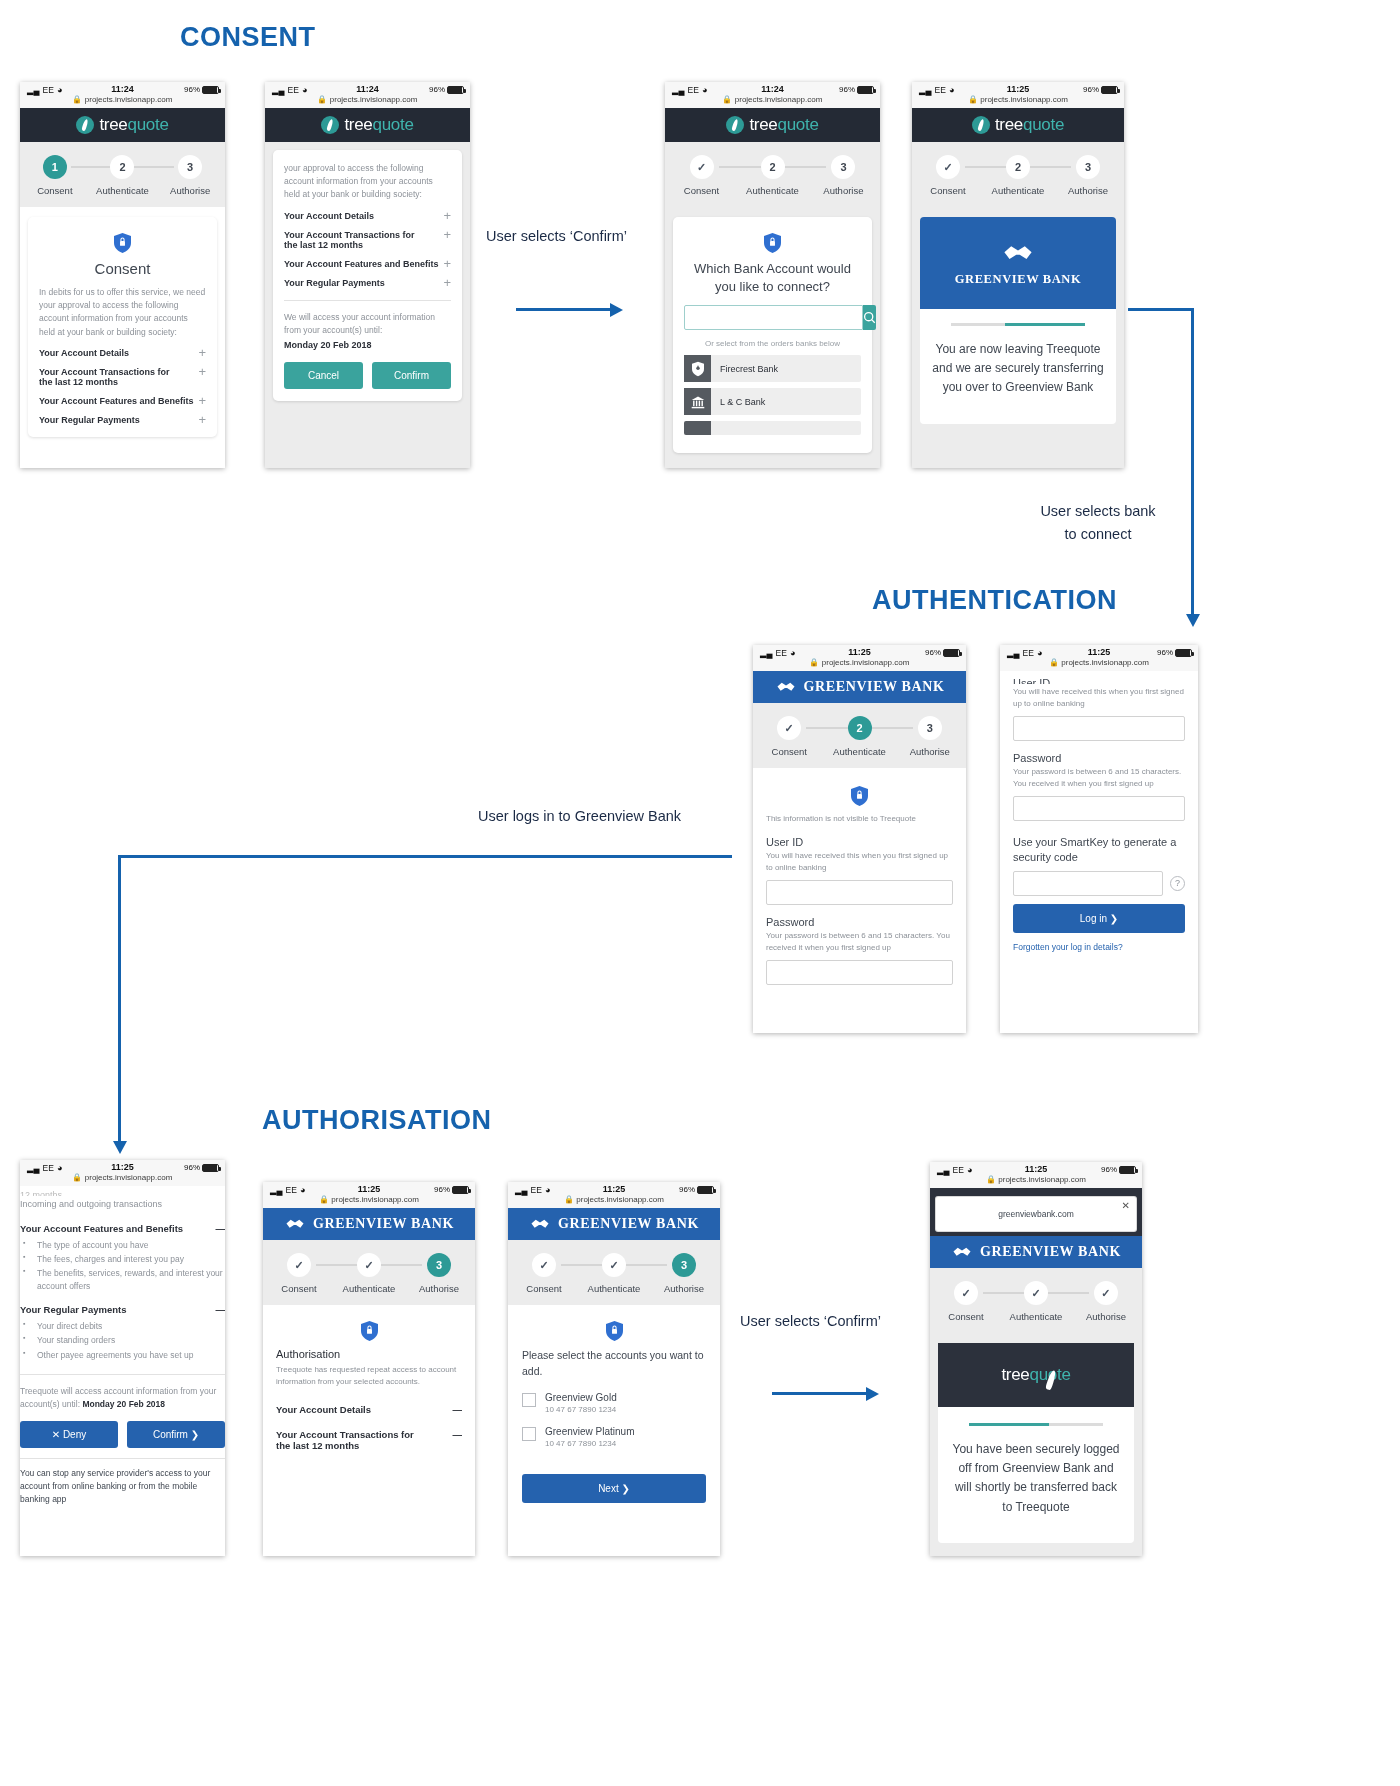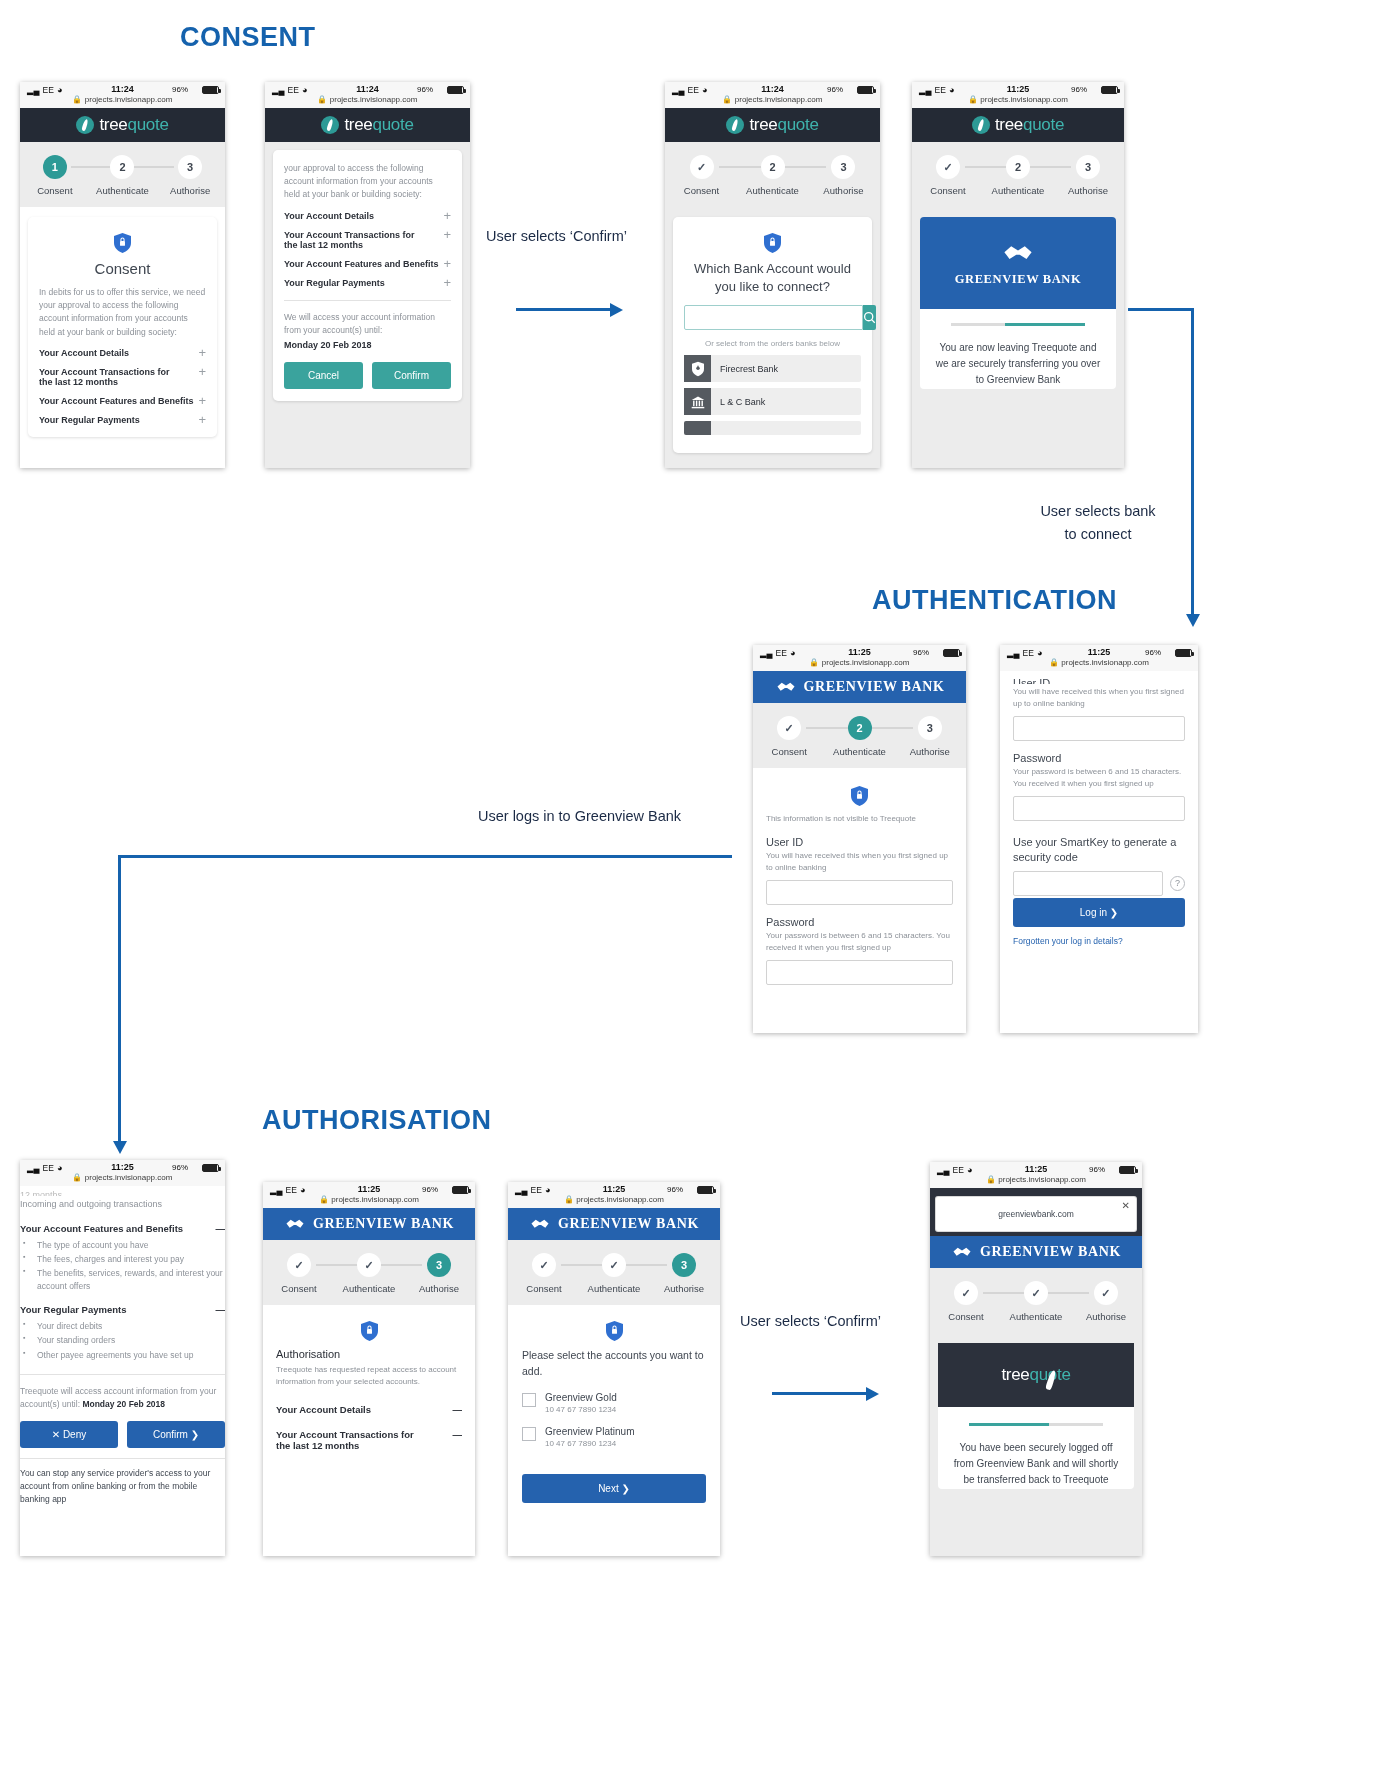--- a/index.html
+++ b/index.html
@@ -26,21 +26,21 @@
   }
   .statusbar {
     height: 26px;
     background: #f7f7f7;
     position: relative;
     font-size: 8.5px;
     color: #111;
   }
   .sb-left { position: absolute; left: 7px; top: 3px; display: flex; align-items: center; gap: 3px; }
   .sb-time { position: absolute; left: 0; right: 0; top: 2px; text-align: center; font-weight: bold; font-size: 9px; }
-  .sb-right { position: absolute; right: 6px; top: 3px; display: flex; align-items: center; gap: 14px; font-size: 8px; }
+  .sb-right { position: absolute; right: 6px; top: 3px; display: flex; align-items: center; gap: 2px; font-size: 8px; }
   .batt { width: 17px; height: 8px; border: 1px solid #222; border-radius: 2px; position: relative; }
   .batt::after { content:''; position:absolute; right:-3px; top:2px; width:2px; height:4px; background:#222; border-radius:0 1px 1px 0;}
   .batt i { display:block; height:100%; background:#222; width: 94%; }
   .sb-url { position: absolute; left:0; right:0; top: 13px; text-align:center; font-size: 8px; color: #3a3a3a; }
   .bars { display:inline-block; }
   .wifi { font-size: 9px; }
 
   
   .tq-header {
     background: #242a35; height: 34px;
@@ -114,22 +114,22 @@
   .bank-ico { width:27px; height:27px; background:#555a60; display:flex;align-items:center;justify-content:center; color:#fff; font-size:12px;}
   .bank-name { font-size:9px; color:#2c3038; padding-left:9px; }
 
   .gv-banner {
     background:#2562ae; height:92px; margin: 10px 8px 0; border-radius:4px 4px 0 0;
     display:flex; flex-direction:column; align-items:center; justify-content:center; gap:6px;
   }
   .gv-banner .gv-word { font-size:12.5px; }
   .gv-banner .gv-mark { width:34px; height:26px; }
   .leaving {
-    background:#fff; margin: 0 8px; border-radius:0 0 4px 4px; padding: 14px 12px 1px;
-    text-align:center; font-size:10px; color:#3f4650; line-height:1.6;
+    background:#fff; margin: 0 8px; border-radius:0 0 4px 4px; padding: 14px 12px 26px;
+    text-align:center; font-size:12px; color:#3f4650; line-height:1.6;
   }
   .progress { height:3px; background:#dcdcdc; margin: 0 auto 14px; width: 78%; position:relative; }
   .progress i { position:absolute; left:40%; right:0; top:0; bottom:0; background:#3aa39d; }
 
   .field-label { font-size:11px; color:#3f4650; margin-top:11px; }
   .field-help { font-size:8px; color:#8d9299; line-height:1.5; margin-top:2px; }
   .field-box { height:25px; border:1px solid #d2d2d2; border-radius:2px; margin-top:6px; background:#fff; }
   .link-blue { color:#2562ae; font-size:8.5px; margin-top:9px; display:block; }
 
   .bullet-list { margin: 5px 0 0 3px; }
@@ -488,21 +488,21 @@
     <div class="field-help">You will have received this when you first signed up to online banking</div>
     <div class="field-box"></div>
     <div class="field-label">Password</div>
     <div class="field-help">Your password is between 6 and 15 characters. You received it when you first signed up</div>
     <div class="field-box"></div>
     <div class="field-label" style="line-height:1.35;margin-top:14px;">Use your SmartKey to generate a security code</div>
     <div style="display:flex;align-items:center;gap:7px;">
       <div class="field-box" style="flex:1;"></div>
       <div style="width:15px;height:15px;border:1px solid #b9bcc1;border-radius:50%;display:flex;align-items:center;justify-content:center;font-size:9px;color:#8d9299;flex:none;margin-top:6px;">?</div>
     </div>
-    <div class="btn-full" style="margin-top:2px;">Log in ❯</div>
+    <div class="btn-full" style="margin-top:8px;">Log in ❯</div>
     <a class="link-blue">Forgotten your log in details?</a>
   </div>
 </div>
 
 <div class="phone" style="left:20px; top:1160px; width:205px; height:396px;">
   <div class="statusbar">
     <div class="sb-left">
       <span class="bars">▂▄</span>
       <span>EE</span>
       <span class="wifi">◕</span>

